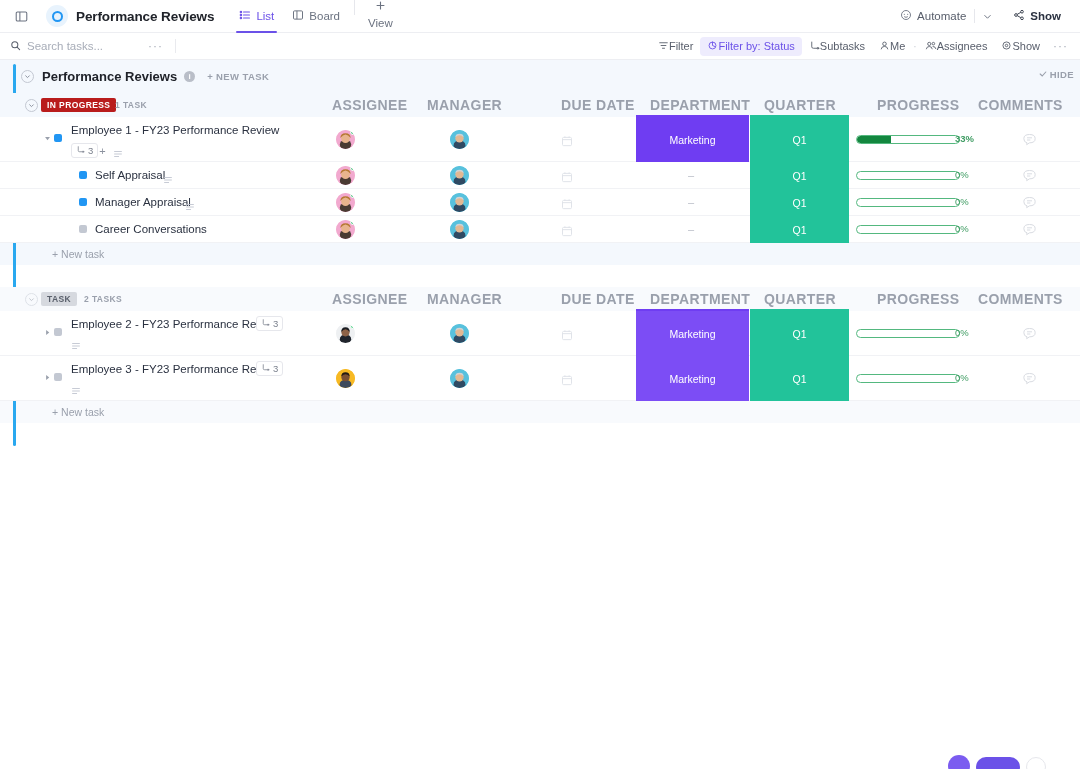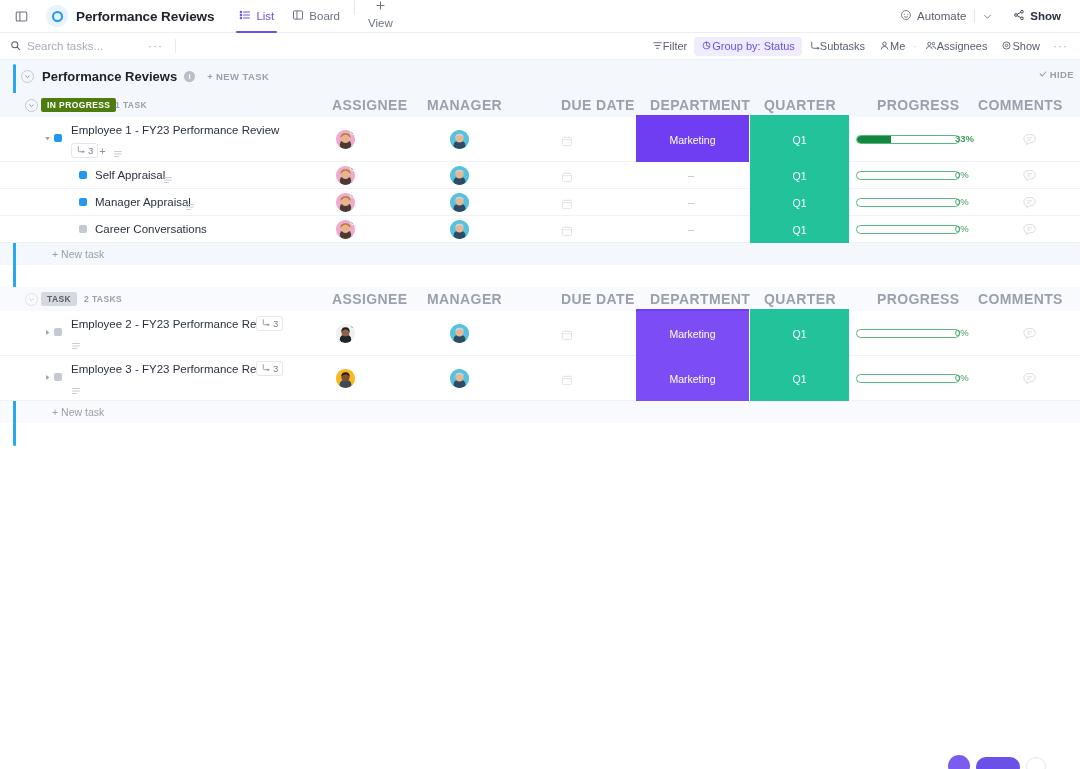--- a/index.html
+++ b/index.html
@@ -258,21 +258,21 @@
       <span>Filter</span>
     </div>
 
     <div class="fbtn active">
       <span>
         <svg width="11" height="11" viewBox="0 0 16 16" fill="none" stroke="#6b51e8" stroke-width="1.3">
           <circle cx="8" cy="8" r="5"></circle>
             <path d="M8 3 L8 8 L11.5 9.5" stroke-linecap="round"></path>
         </svg>
       </span>
-      <span>Group by: Status</span>
+      <span>Filter by: Status</span>
     </div>
 
     <div class="fbtn">
       <span>
         <svg width="11" height="11" viewBox="0 0 16 16" fill="none" stroke="#585e6b" stroke-width="1.3" stroke-linecap="round">
           <path d="M4 3 L4 10 Q4 12 6.5 12 L12 12"></path>
             <circle cx="13" cy="12" r="1.2"></circle>
         </svg>
       </span>
       <span>Subtasks</span>
@@ -335,21 +335,21 @@
         <span>HIDE</span>
       </div>
     </div>
 
     <div class="group-head progress">
       <div class="gh-caret caret-circle">
         <svg width="7" height="7" viewBox="0 0 10 10" fill="none" stroke="#8b919e" stroke-width="1.4" stroke-linecap="round">
           <polyline points="2.4,4 5,6.6 7.6,4"></polyline>
         </svg>
       </div>
-      <div class="status-chip" style="background:#4d7c0f;">IN PROGRESS</div>
+      <div class="status-chip" style="background:#b91c1c;">IN PROGRESS</div>
       <div class="count-label" style="left:115px;">1 TASK</div>
       <div class="col-label" style="left:332px;">ASSIGNEE</div>
       <div class="col-label" style="left:427px;">MANAGER</div>
       <div class="col-label" style="left:561px;">DUE DATE</div>
       <div class="col-label" style="left:650px;">DEPARTMENT</div>
       <div class="col-accent" style="left:636px;width:113px;background:#6f3df2;"></div>
       <div class="col-label" style="left:764px;">QUARTER</div>
       <div class="col-accent" style="left:750px;width:99px;background:#22c39a;"></div>
       <div class="col-label" style="left:877px;">PROGRESS</div>
       <div class="col-label" style="left:978px;">COMMENTS</div>

